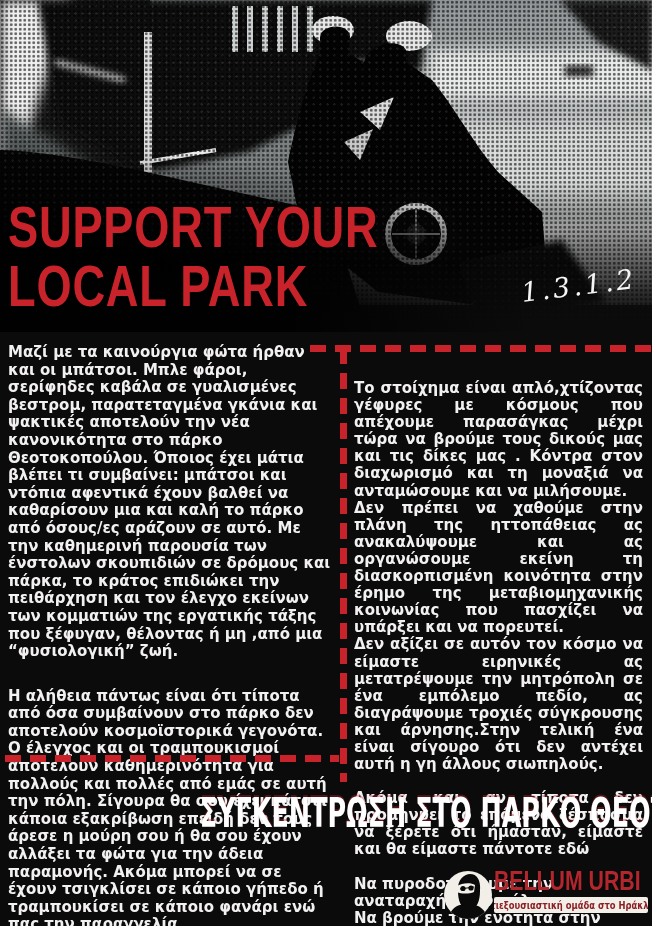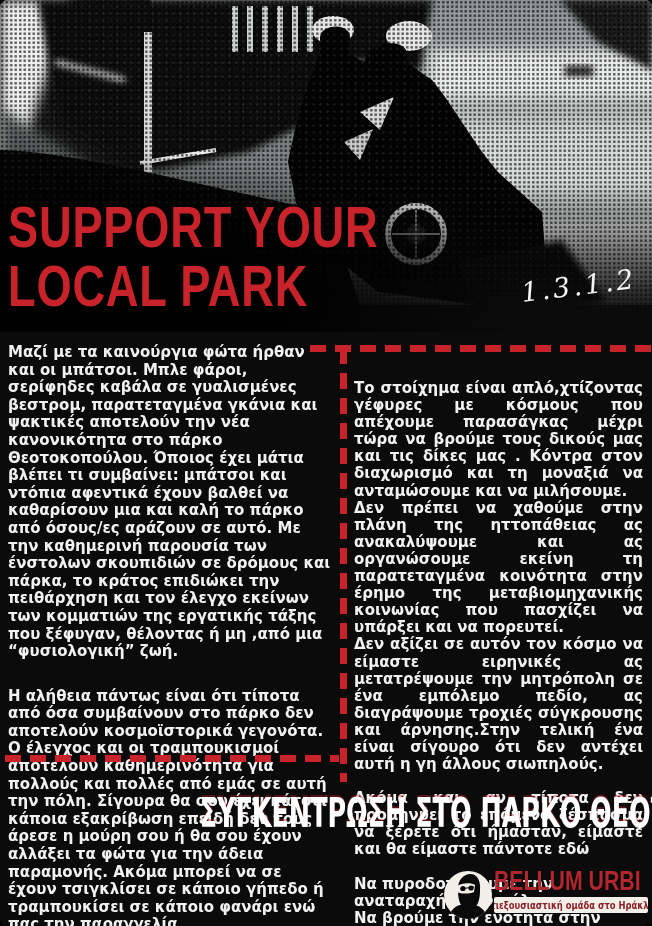--- a/index.html
+++ b/index.html
@@ -7,21 +7,20 @@
     --page-black:#0b0b0b;
     --logo-red:#b2262e;
     --logo-sub-red:#8c1f26;
   }
   *{margin:0;padding:0;box-sizing:border-box;}
   html,body{background:#000;}
   .poster{
     position:relative;width:652px;height:926px;margin:0 auto;
     background:var(--page-black);overflow:hidden;
     font-family:"DejaVu Sans",sans-serif;
-    border-radius:7px;
   }
   
   .photo{position:absolute;left:0;top:0;width:652px;height:332px;overflow:hidden;background:#111;}
   .photo svg{position:absolute;left:0;top:0;}
   .halftone{
     position:absolute;inset:0;pointer-events:none;
     background-image:
       radial-gradient(circle, rgba(0,0,0,.60) 1.1px, rgba(0,0,0,0) 1.7px),
       radial-gradient(circle, rgba(255,255,255,.10) 1px, rgba(255,255,255,0) 1.5px);
     background-size:4.5px 4.5px, 7px 7px;
@@ -157,21 +156,21 @@
   <div class="dash-v"></div>
   <div class="dash-h dash-bottom"></div>
 
   <div class="col col-left">
     <p>Μαζί με τα καινούργια φώτα ήρθαν και οι μπάτσοι. Μπλε φάροι, σερίφηδες καβάλα σε γυαλισμένες βεστρομ, παρατεταγμένα γκάνια και ψακτικές αποτελούν την νέα κανονικότητα στο πάρκο Θεοτοκοπούλου. Όποιος έχει μάτια βλέπει τι συμβαίνει: μπάτσοι και ντόπια αφεντικά έχουν βαλθεί να καθαρίσουν μια και καλή το πάρκο από όσους/ες αράζουν σε αυτό. Με την καθημερινή παρουσία των ένστολων σκουπιδιών σε δρόμους και πάρκα, το κράτος επιδιώκει την πειθάρχηση και τον έλεγχο εκείνων των κομματιών της εργατικής τάξης που ξέφυγαν, θέλοντας ή μη ,από μια “φυσιολογική” ζωή.</p>
     <p>Η αλήθεια πάντως είναι ότι τίποτα από όσα συμβαίνουν στο πάρκο δεν αποτελούν κοσμοϊστορικά γεγονότα. Ο έλεγχος και οι τραμπουκισμοί αποτελούν καθημερινότητα για πολλούς και πολλές από εμάς σε αυτή την πόλη. Σίγουρα θα σου έχει κάτσει κάποια εξακρίβωση επειδή δεν τους άρεσε η μούρη σου ή θα σου έχουν αλλάξει τα φώτα για την άδεια παραμονής. Ακόμα μπορεί να σε έχουν τσιγκλίσει σε κάποιο γήπεδο ή τραμπουκίσει σε κάποιο φανάρι ενώ πας την παραγγελία.</p>
   </div>
 
   <div class="col col-right">
     <p>Το στοίχημα είναι απλό,χτίζοντας γέφυρες με κόσμους που απέχουμε παρασάγκας μέχρι τώρα να βρούμε τους δικούς μας και τις δίκες μας . Κόντρα στον διαχωρισμό και τη μοναξιά να ανταμώσουμε και να μιλήσουμε.</p>
-    <p>Δεν πρέπει να χαθούμε στην πλάνη της ηττοπάθειας ας ανακαλύψουμε και ας οργανώσουμε εκείνη τη παρατεταγμένα κοινότητα στην έρημο της μεταβιομηχανικής κοινωνίας που πασχίζει να υπάρξει και να πορευτεί.</p>
+    <p>Δεν πρέπει να χαθούμε στην πλάνη της ηττοπάθειας ας ανακαλύψουμε και ας οργανώσουμε εκείνη τη διασκορπισμένη κοινότητα στην έρημο της μεταβιομηχανικής κοινωνίας που πασχίζει να υπάρξει και να πορευτεί.</p>
     <p>Δεν αξίζει σε αυτόν τον κόσμο να είμαστε ειρηνικές ας μετατρέψουμε την μητρόπολη σε ένα εμπόλεμο πεδίο, ας διαγράψουμε τροχιές σύγκρουσης και άρνησης.Στην τελική ένα είναι σίγουρο ότι δεν αντέχει αυτή η γη άλλους σιωπηλούς.</p>
     <p class="p-gap">Ακόμα και αν τίποτα δεν προμηνύει το επόμενο ξέσπασμα να ξέρετε ότι ήμασταν, είμαστε και θα είμαστε πάντοτε εδώ</p>
     <div class="slogans">
       <div>Να πυροδοτήσουμε την αναταραχή στην πόλη.</div>
       <div>Να βρούμε την ενότητα στην πράξη.</div>
       <div>Να κάνουμε τη ζωή μας να αξίζει.</div>
     </div>
   </div>
 
   <div class="banner">

